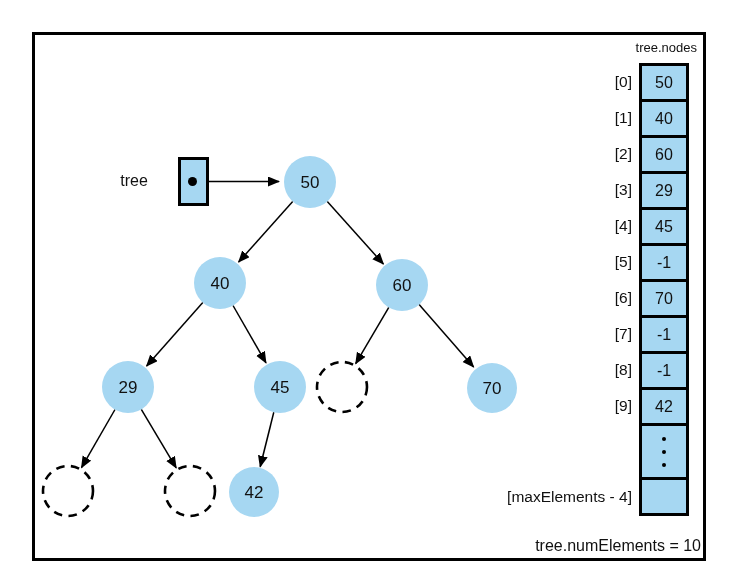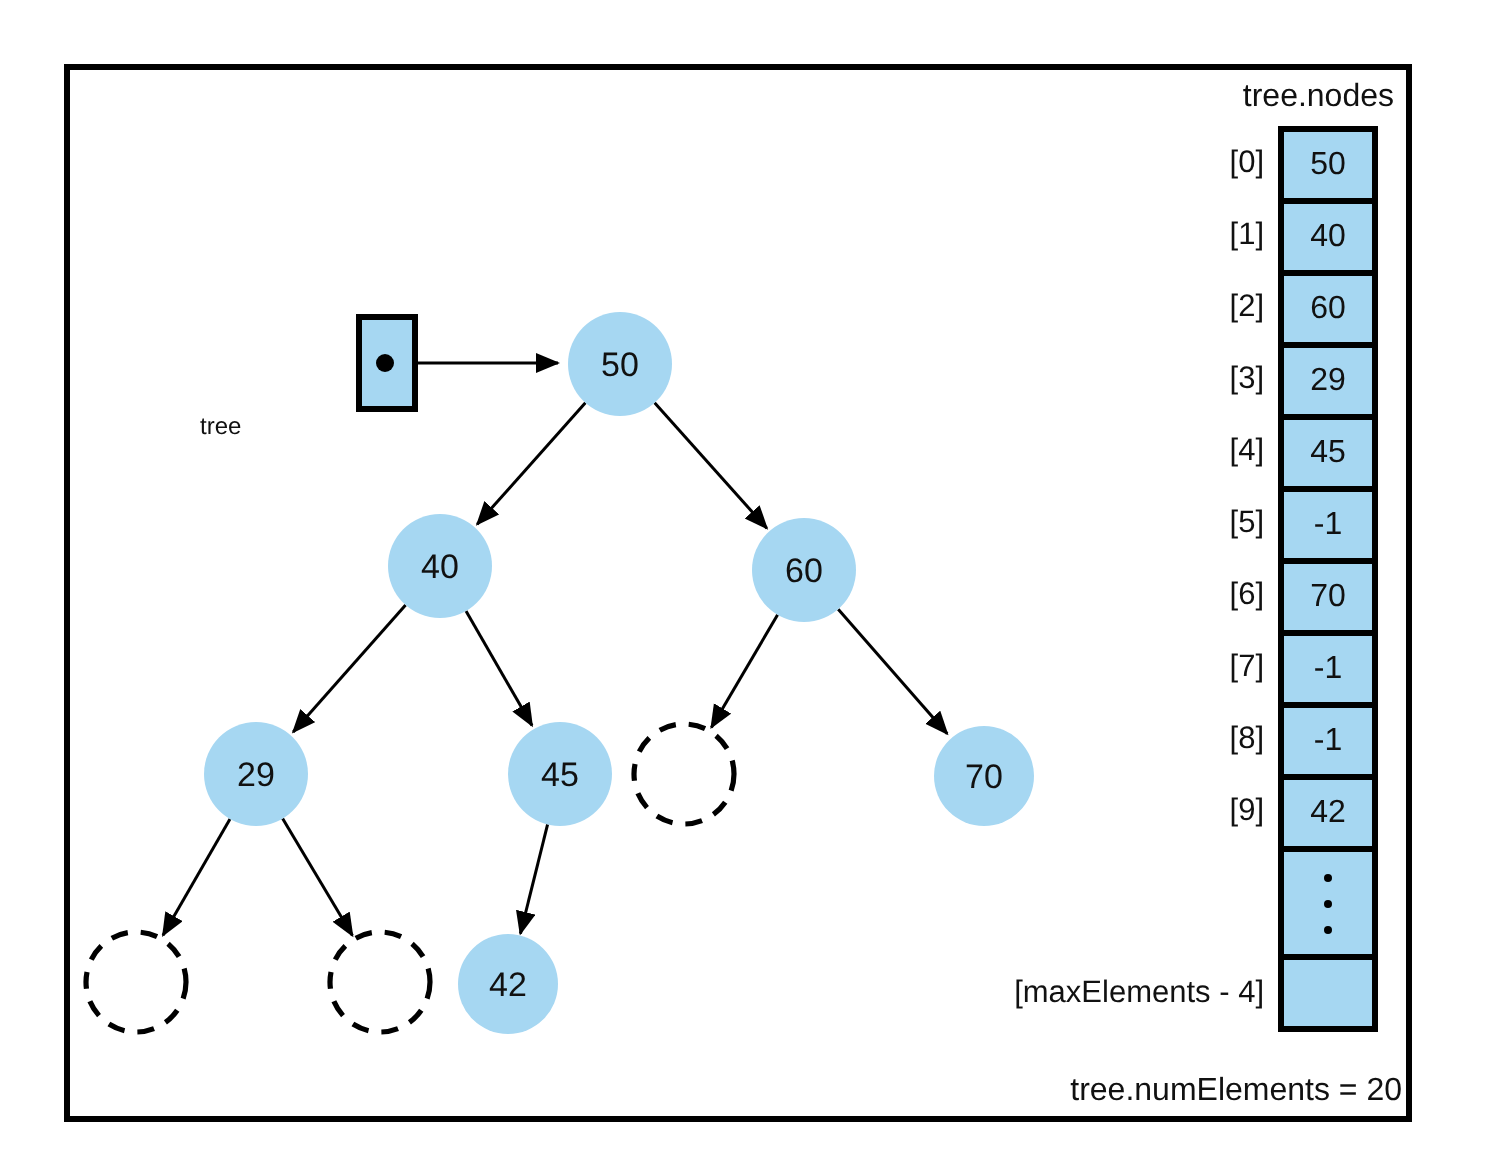--- a/index.html
+++ b/index.html
@@ -1,29 +1,29 @@
 <!DOCTYPE html>
 <html><head>
 <meta charset="utf-8">
 <style>
   html,body{margin:0;padding:0;background:#fff;}
   body{font-family:"Liberation Sans",sans-serif;color:#111;}
   .canvas{position:relative;width:752px;height:588px;background:#fff;overflow:hidden;}
   .frame{position:absolute;left:32px;top:32px;width:674px;height:529px;border:3px solid #000;box-sizing:border-box;}
   .svg-overlay{position:absolute;left:0;top:0;width:752px;height:588px;}
-  .arr-title{position:absolute;top:40px;right:55px;font-size:16px;white-space:nowrap;}
+  .arr-title{position:absolute;top:40px;right:55px;font-size:13px;white-space:nowrap;}
   .arr-col{position:absolute;left:639px;top:63px;width:50px;border:3px solid #000;box-sizing:border-box;background:#a6d7f2;}
   .cell{height:36px;border-bottom:3px solid #000;box-sizing:border-box;display:flex;align-items:center;justify-content:center;font-size:16px;}
   .cell.dots{height:54px;flex-direction:column;justify-content:center;gap:9px;}
   .cell.last{height:33px;border-bottom:none;}
   .dot{width:4px;height:4px;border-radius:50%;background:#000;}
   .arr-label{position:absolute;left:433px;width:199px;height:36px;line-height:36px;text-align:right;font-size:15.5px;white-space:nowrap;}
   .arr-label.max{height:33px;line-height:33px;}
   .footer{position:absolute;top:537px;right:51px;font-size:16px;white-space:nowrap;}
-  .ptr-label{position:absolute;left:100px;top:171px;width:68px;text-align:left;font-size:12px;line-height:20px;margin-top:32px;}
+  .ptr-label{position:absolute;left:100px;top:171px;width:68px;text-align:center;font-size:16px;line-height:20px;}
   .ptr-box{position:absolute;left:178px;top:157px;width:31px;height:49px;background:#a6d7f2;border:3px solid #000;box-sizing:border-box;}
   .ptr-dot{position:absolute;left:188px;top:177px;width:9px;height:9px;border-radius:50%;background:#000;}
   .edge{stroke:#000;stroke-width:1.5;fill:none;}
   .node{fill:#a6d7f2;stroke:none;}
   .empty-node{fill:none;stroke:#000;stroke-width:2.6;stroke-dasharray:8.5 6.5;}
   .node-text{font-family:"Liberation Sans",sans-serif;font-size:17px;fill:#111;text-anchor:middle;}
 </style>
 </head>
 <body>
 
@@ -101,15 +101,15 @@
     <div class="cell">-1</div>
     <div class="cell">42</div>
     <div class="cell dots">
       <span class="dot"></span>
       <span class="dot"></span>
       <span class="dot"></span>
     </div>
     <div class="cell last"></div>
   </div>
 
-  <div class="footer">tree.numElements = 20</div>
+  <div class="footer">tree.numElements = 10</div>
 
 </div>
 
 </body></html>

